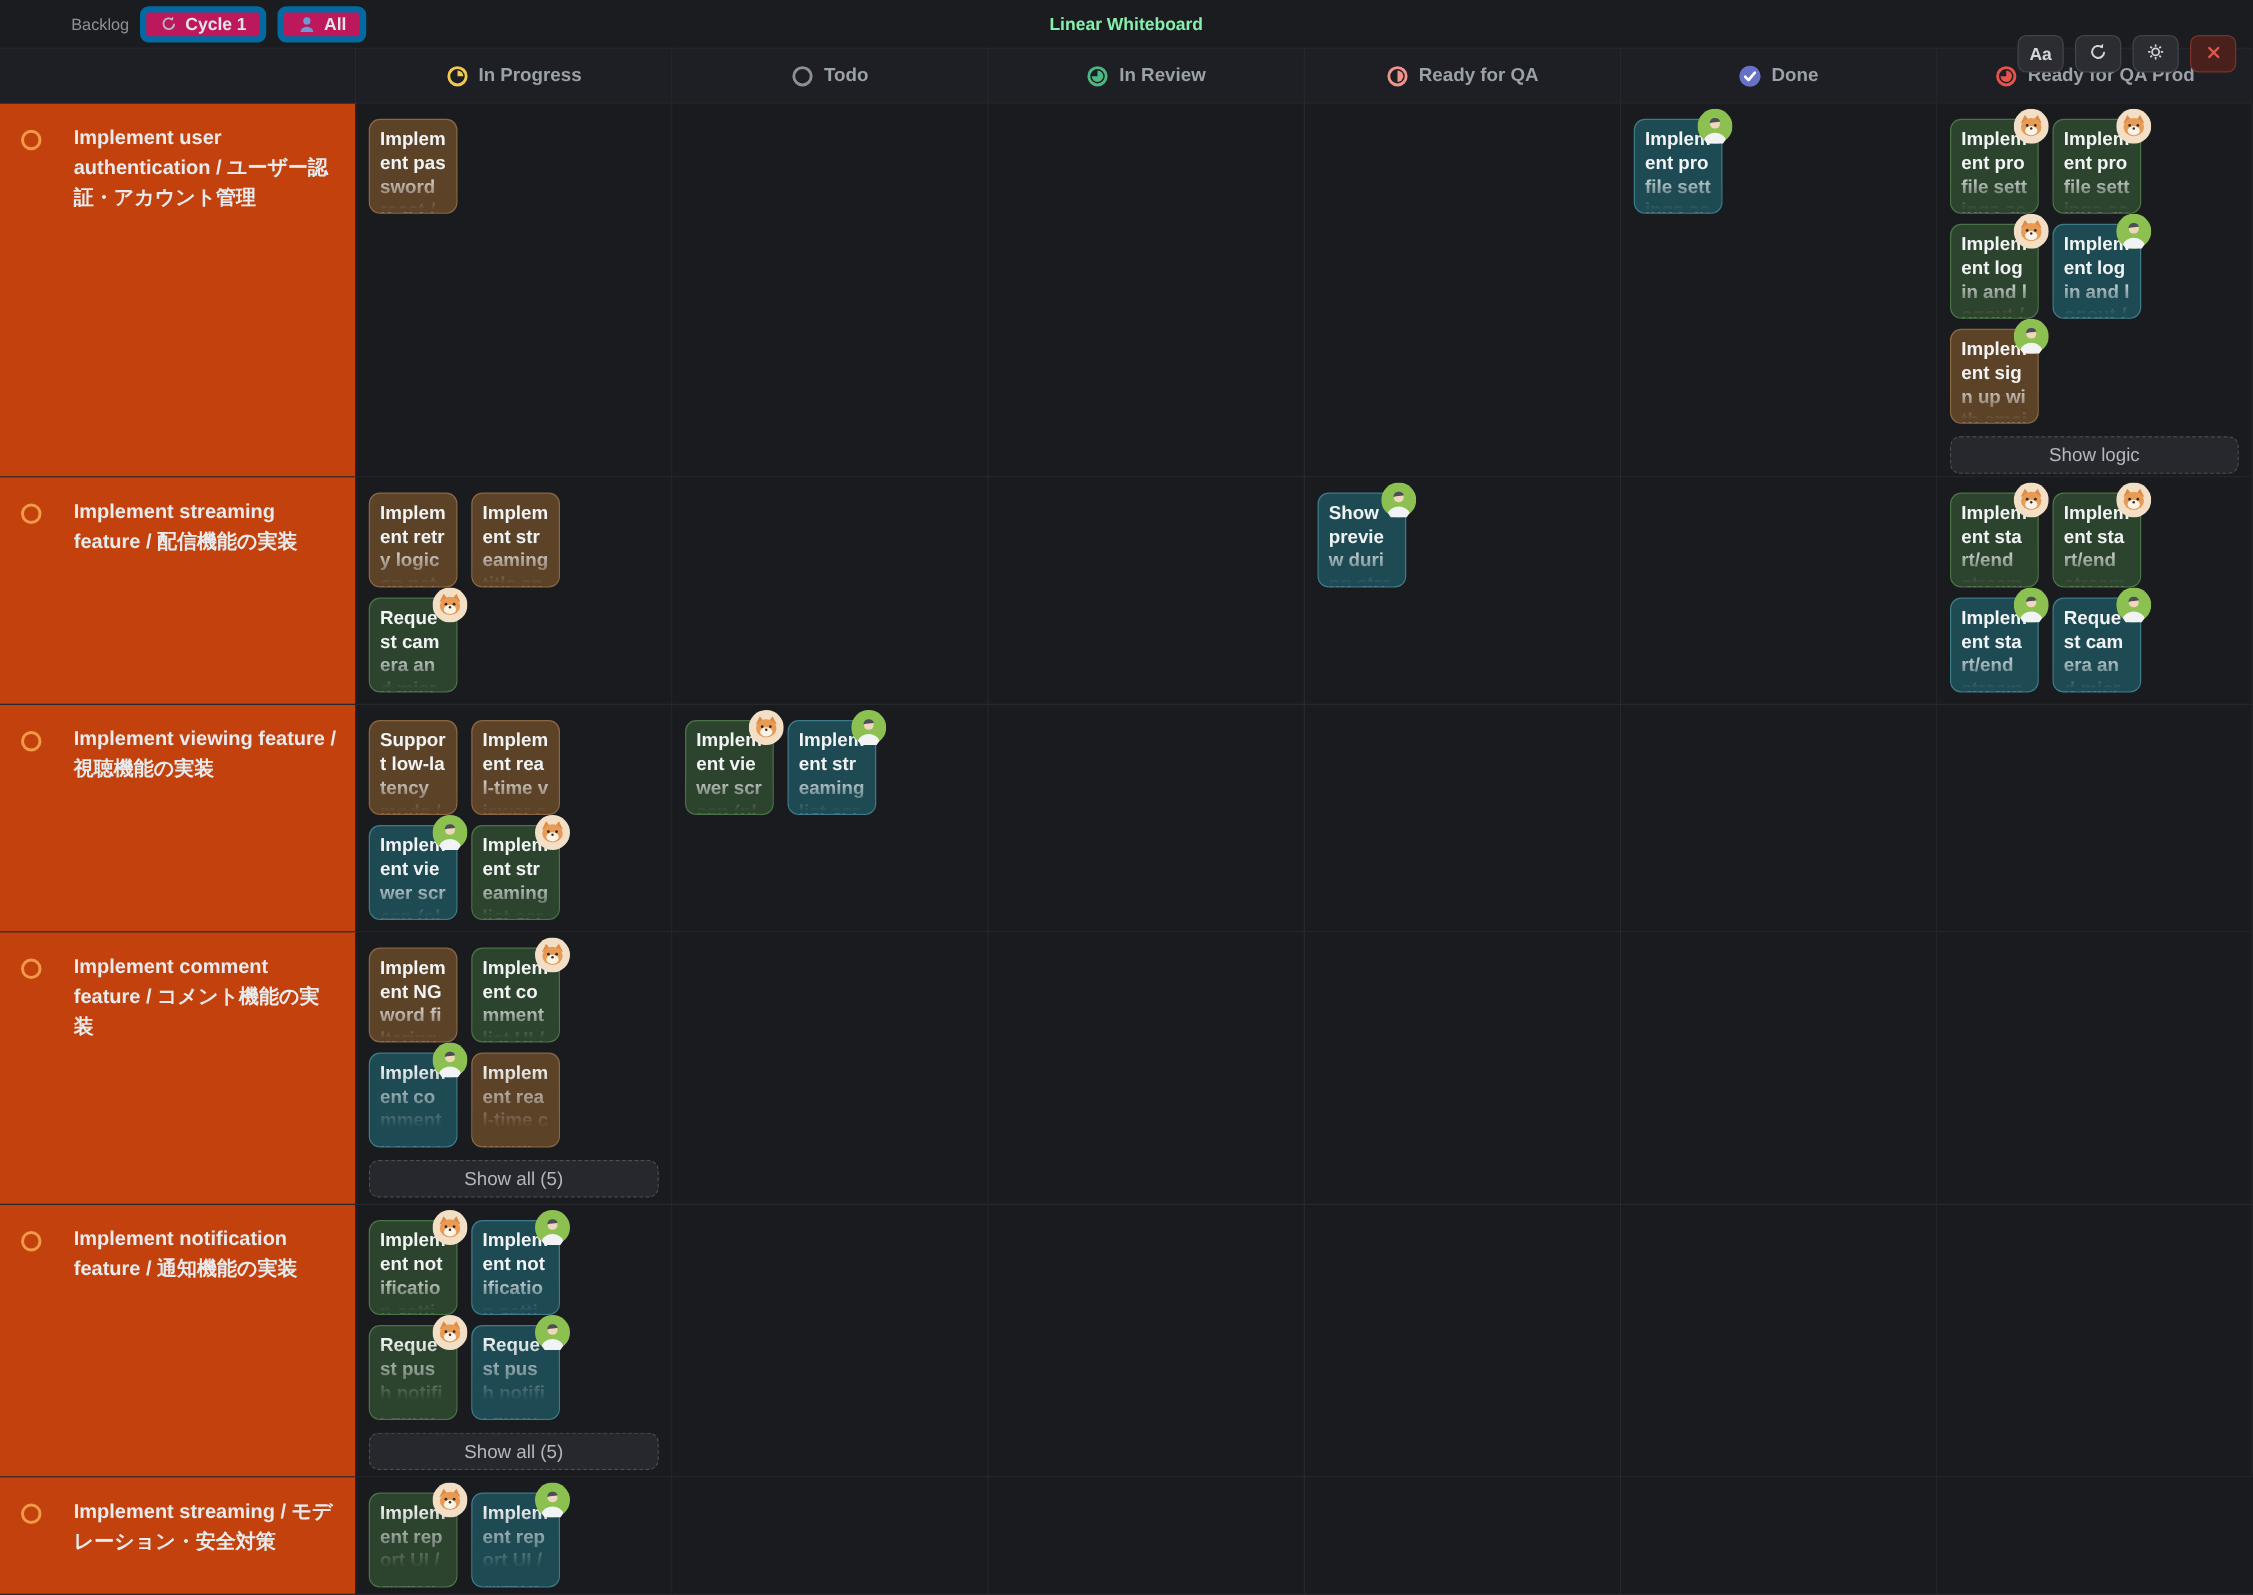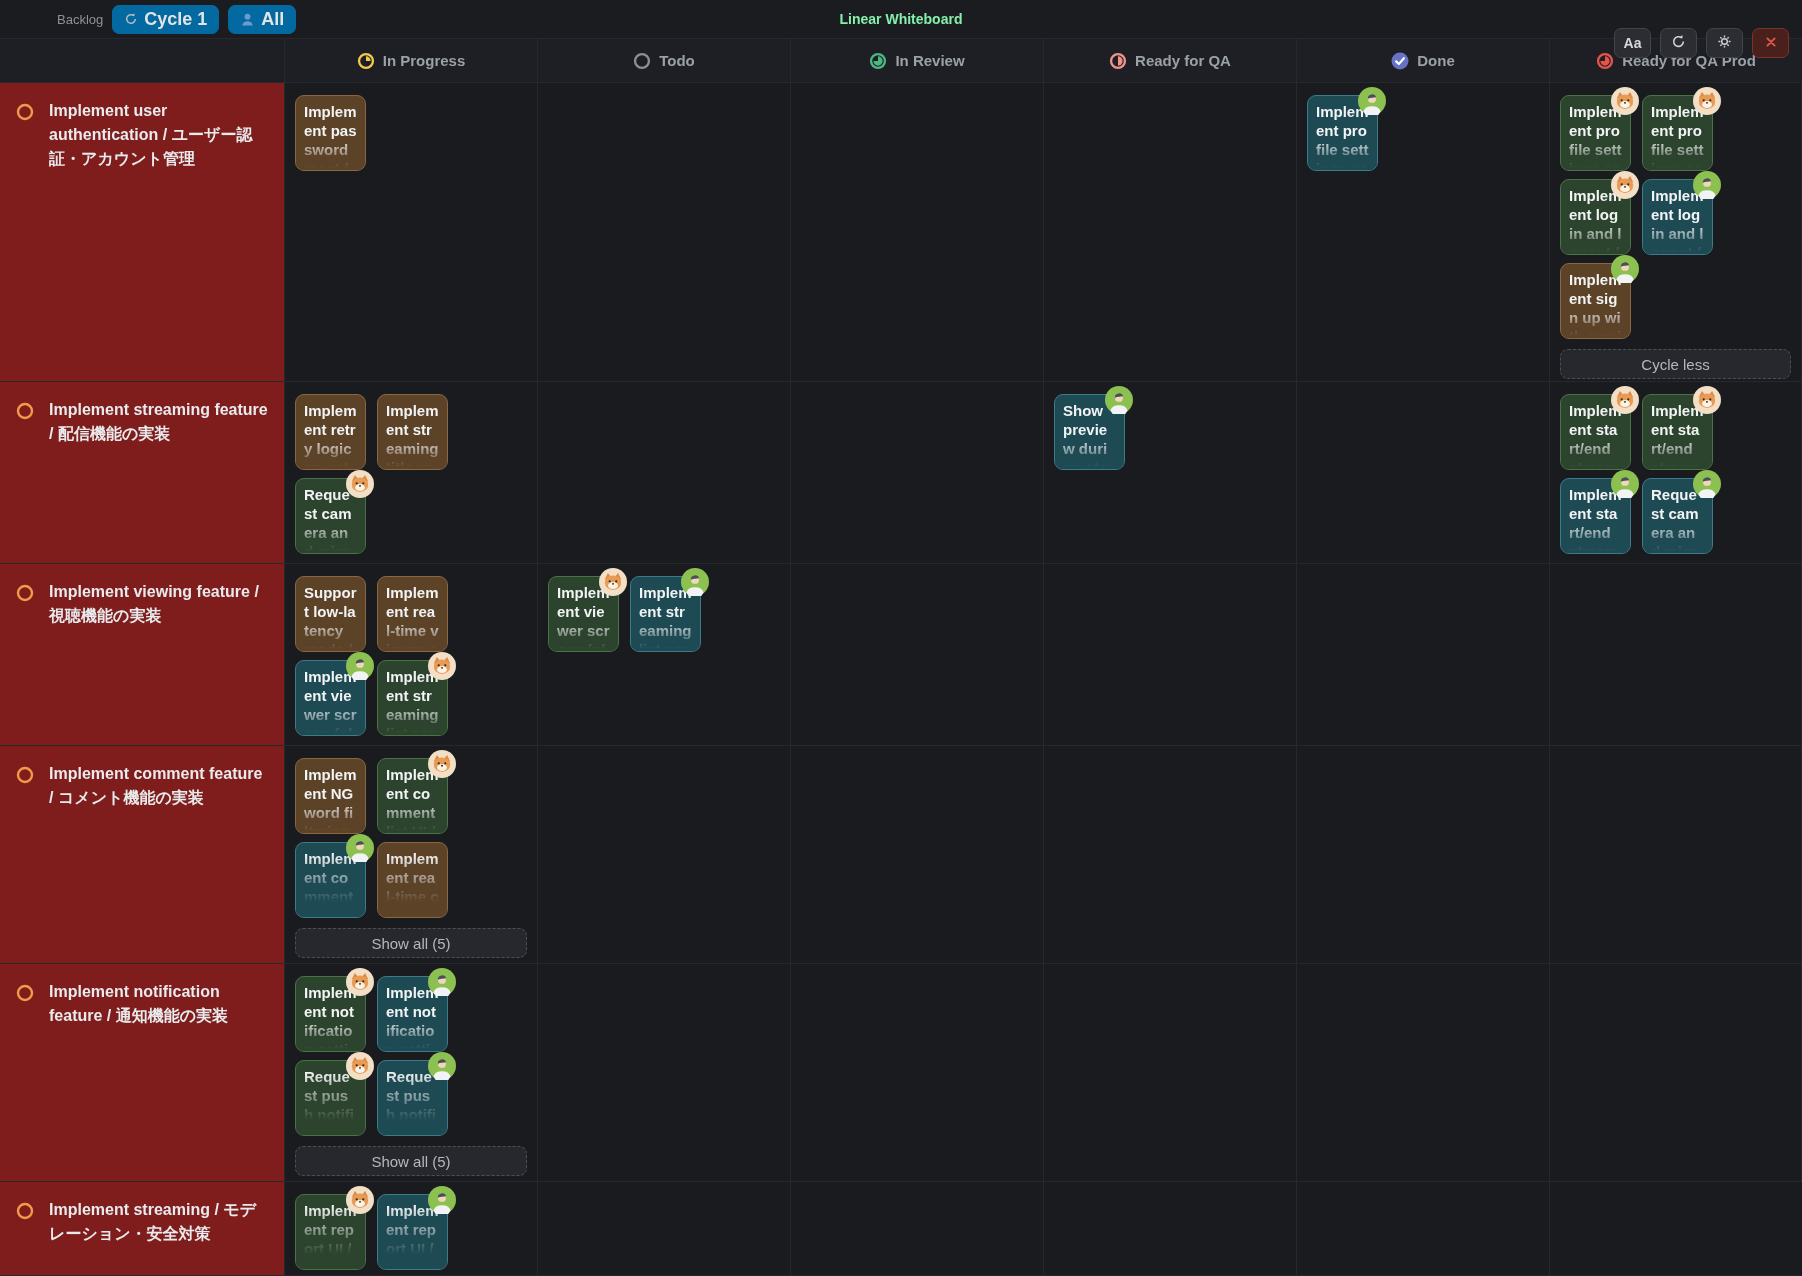--- a/index.html
+++ b/index.html
@@ -8,42 +8,42 @@
     background:#1b1c20; color:#e8eaec;
     font-family:"Liberation Sans","DejaVu Sans",sans-serif;
     position:relative;
   }
   
   .topbar { position:absolute; top:0; left:0; width:100%; height:38px;
     display:flex; align-items:center; background:#1b1c20; z-index:5; }
   .topbar-left { display:flex; align-items:center; gap:9px; padding-left:13px; }
   .backlog { font-size:13px; color:#8d9298;margin-left:44px; }
   .tb-btn { display:flex; align-items:center; gap:6px; height:29px; padding:0 11px;
-    background:#0369a1; border:1px solid #0369a1; border-radius:7px;
-    color:#e2e4e6; font-size:18px; font-weight:600; cursor:pointer;
+    background:#be185d; border:5px solid #0369a1; border-radius:7px;
+    color:#e2e4e6; font-size:14px; font-weight:600; cursor:pointer;
     font-family:inherit; }
   .tb-btn svg { display:block; }
   .topbar-title { position:absolute; left:0; right:0; text-align:center;
     font-size:14px; font-weight:700; color:#86efac; pointer-events:none; }
   .topbar-right { margin-left:auto; display:flex; align-items:center; gap:9px; padding-right:13px; z-index:2; }
   .icon-btn { display:flex; align-items:center; justify-content:center;
     width:37px; height:30px; background:#2b2d32; border:1px solid #414449;
     border-radius:7px; color:#d5d8db; font-size:14px; font-weight:700; cursor:pointer;
     font-family:inherit;margin-top:48px; }
   .icon-btn.close { background:#4a201d; border-color:#7a332c; }
   
   .board { position:absolute; top:38px; left:0; width:1802px; bottom:0;
     display:grid; grid-template-columns:285px repeat(5,253px) minmax(0,1fr); }
   .hcell { background:#1e1f24; border-top:1px solid #27282d; border-bottom:1px solid #27282d;
     border-right:1px solid #27282d; display:flex; align-items:center; justify-content:center; gap:8px; }
   .hcell:nth-child(7) { border-right:none; }
   .hcell .hlabel { font-size:15px; font-weight:700; color:#9ba1a8; }
   .hcell svg { display:block; }
-  .label-cell { background:#7f1d1d; border-right:1px solid #27282d; border-bottom:1px solid #27282d;
-    padding:16px 14px 0 15px; display:flex; gap:14px; align-items:flex-start; }
+  .label-cell { background:#c2410c; border-right:1px solid #27282d; border-bottom:1px solid #27282d;
+    padding:16px 14px 0 15px; display:flex; gap:24px; align-items:flex-start; }
   .label-cell .rlabel { font-size:16px; font-weight:600; line-height:24px; color:#e8eaec; padding-top:0px; }
   .label-cell svg { flex:0 0 auto; margin-top:3px; }
   .cell { background:#1a1b1f; border-right:1px solid #27282d; border-bottom:1px solid #27282d;
     padding:12px 10px 0 10px; display:flex; flex-direction:column; overflow:hidden; }
   .cell:last-child { border-right:none; }
   .cards { display:flex; flex-wrap:wrap; gap:8px 11px; width:160px; }
   
   .card { position:relative; width:71px; height:76px; border-radius:9px;
     border:1px solid transparent; cursor:pointer; background:var(--bg); flex:0 0 auto; }
   .card.brown { --bg:#5c4227; border-color:#8a6742; }
@@ -262,21 +262,21 @@
           <span class="avatar">
             <svg viewBox="0 0 24 24">
               <circle cx="12" cy="12" r="12" fill="#8cc152"></circle>
               <circle cx="12" cy="10.2" r="3.4" fill="#f0d6bc"></circle>
               <path d="M8.4 10a3.7 3.7 0 0 1 7.2-1.2c-2.4.6-4.9.2-7.2 1.2z" fill="#4a4f55"></path>
               <path d="M4.6 21a7.6 5.8 0 0 1 14.8 0l-2 3H6.6z" fill="#f2f3f4"></path>
             </svg>
           </span>
         </div>
       </div>
-      <button class="cell-action">Cycle less</button>
+      <button class="cell-action">Show logic</button>
     </div>
     <div class="label-cell">
       <span><svg width="20" height="20" viewBox="0 0 20 20">
           <circle cx="10" cy="10" r="7" fill="none" stroke="#f2994a" stroke-width="2.4"></circle>
         </svg></span>
       <div class="rlabel">Implement streaming feature / 配信機能の実装</div>
     </div>
     <div class="cell">
       <div class="cards">
         <div class="card brown">

